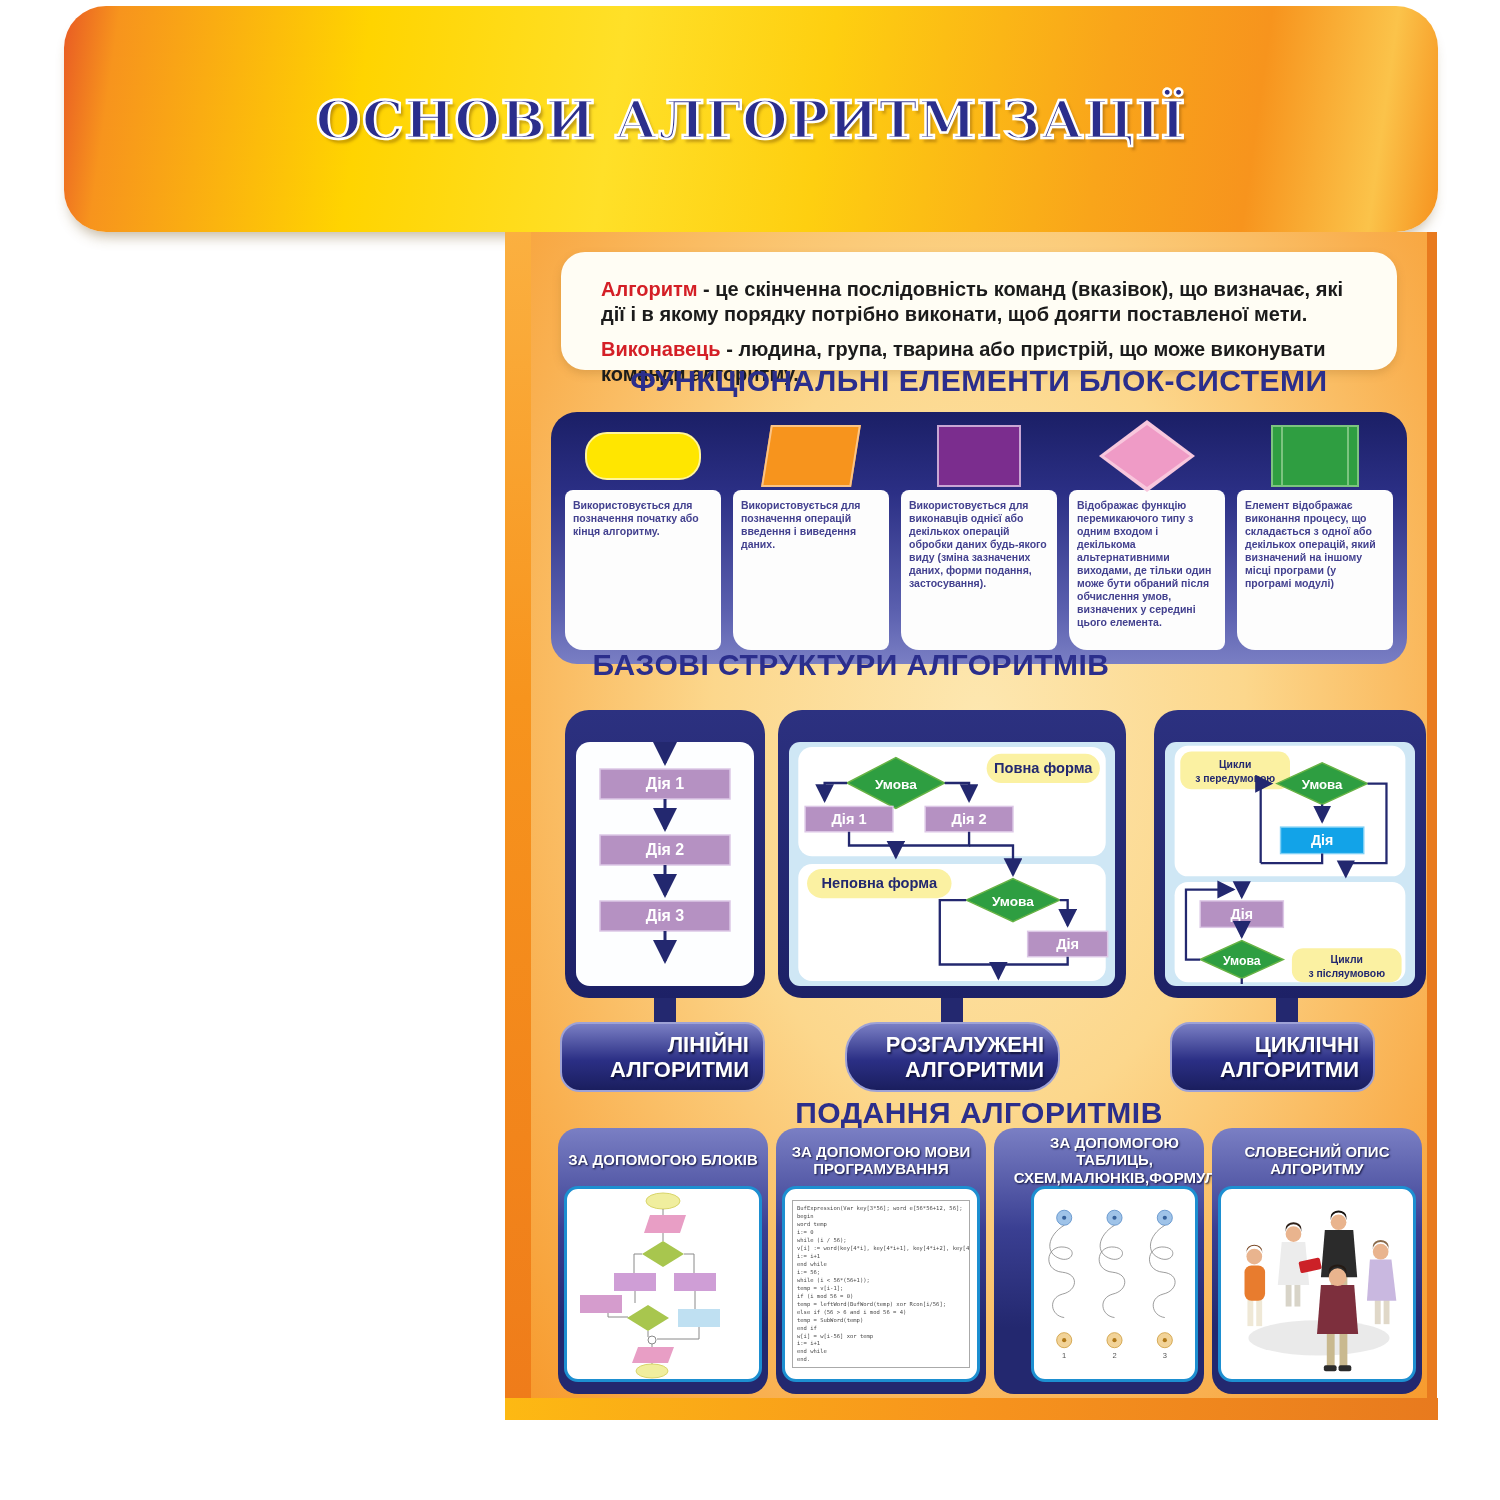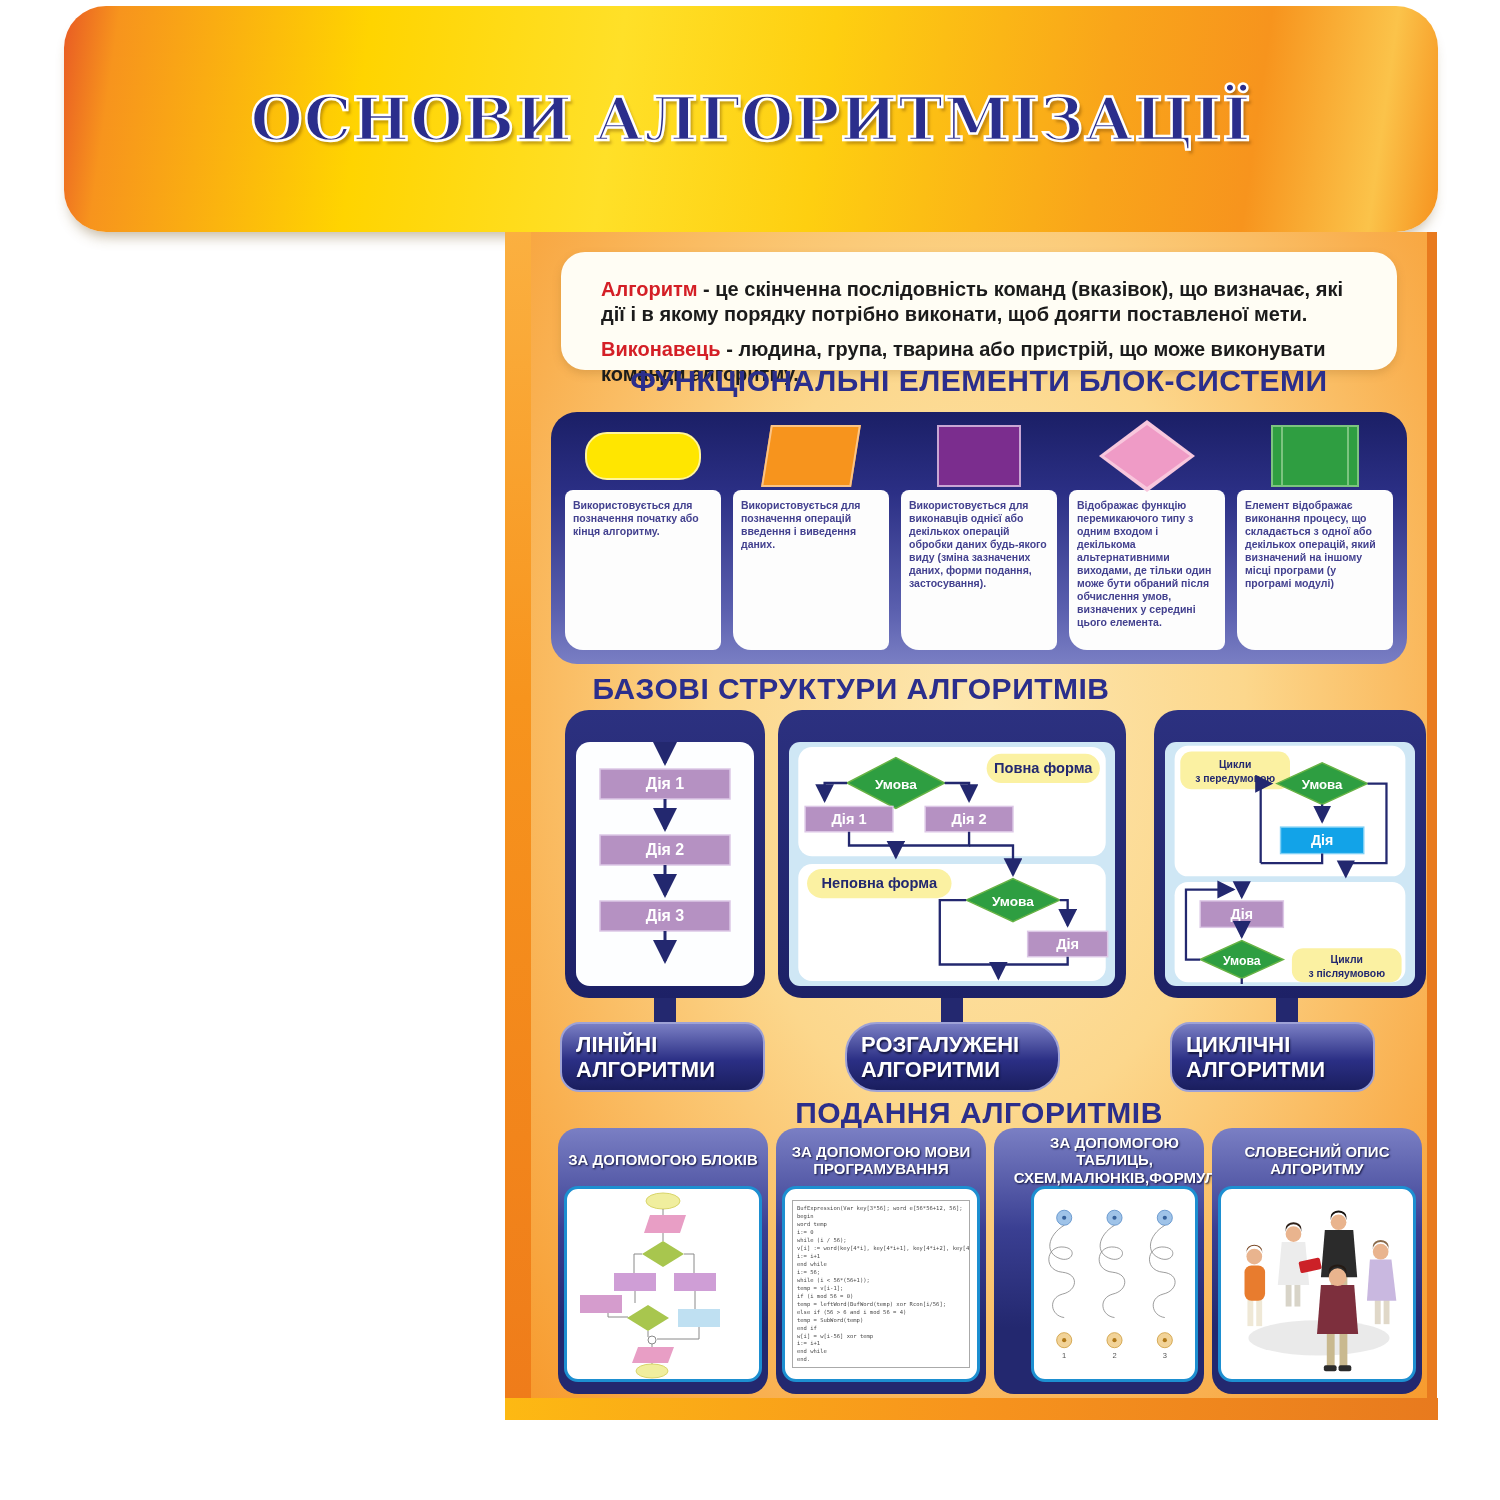--- a/index.html
+++ b/index.html
@@ -4,21 +4,21 @@
 <style>
   html,body{margin:0;padding:0;background:#fff;}
   .stage{position:relative;width:1500px;height:1500px;background:#ffffff;overflow:hidden;
          font-family:"Liberation Sans", sans-serif;}
 
   
   .banner{position:absolute;left:64px;top:6px;width:1374px;height:226px;border-radius:42px;
     background:linear-gradient(98deg,#e85a24 0%,#f7941d 4%,#ffd400 22%,#ffe028 40%,#fecf10 55%,#f9a51a 75%,#f7941d 86%,#fbc34a 95%,#f6921e 100%);
     display:flex;align-items:center;justify-content:center;
     box-shadow:0 10px 14px -6px rgba(120,90,40,.45);}
-  .banner-title{font-family:"DejaVu Serif", serif;font-weight:bold;font-size:60px;letter-spacing:1px;
+  .banner-title{font-family:"DejaVu Serif", serif;font-weight:bold;font-size:52px;letter-spacing:1px;
     color:#2b2e8c;-webkit-text-stroke:2.5px #ffffff;text-shadow:3px 4px 3px rgba(90,50,0,.35);white-space:nowrap;}
 
   
   .side-stripe{position:absolute;left:505px;top:232px;width:26px;height:1166px;
     background:linear-gradient(180deg,#fbb040,#f7941d 40%,#ef7c1a);}
   .bottom-band{position:absolute;left:505px;top:1398px;width:933px;height:22px;
     background:linear-gradient(90deg,#fdb913,#f7941d 50%,#e87a1e);}
   .main-panel{position:absolute;left:531px;top:232px;width:896px;height:1166px;
     border-right:10px solid #e87a1e;
     background:radial-gradient(ellipse at 50% 42%,#fde7b0 0%,#fcd78c 42%,#f9b050 78%,#f79b2e 100%);}
@@ -27,21 +27,21 @@
   .defs-box{position:absolute;left:30px;top:20px;width:836px;height:118px;border-radius:24px;
     background:#fffdf4;box-shadow:0 4px 8px rgba(150,100,30,.25);
     padding:25px 40px;box-sizing:border-box;}
   .defs-box p{margin:0 0 10px 0;font-size:20px;font-weight:bold;color:#1b1b1b;line-height:1.25;}
   .term{color:#d41f26;}
 
   
   .sec-title{position:absolute;width:100%;text-align:center;font-size:30px;font-weight:bold;
     color:#2b2e8c;letter-spacing:.5px;}
   .t1{top:132px;}
-  .t2{top:440px;left:0;width:640px;}
+  .t2{top:416px;left:0;width:640px;}
   .t3{top:864px;}
 
   
   .blue-band{position:absolute;left:20px;top:180px;width:856px;height:252px;border-radius:26px;
     background:linear-gradient(180deg,#1b1f66 0%,#2b2f85 32%,#5a5fae 78%,#7a7fc4 100%);
     display:flex;gap:12px;padding:10px 14px 14px 14px;box-sizing:border-box;}
   .elem-col{flex:1;display:flex;flex-direction:column;align-items:center;}
   .shape-area{height:68px;display:flex;align-items:center;justify-content:center;}
   .elem-card{width:100%;flex:1;background:#fdfdfd;border-radius:8px 8px 8px 18px;
     padding:9px 8px;box-sizing:border-box;font-size:10.5px;font-weight:bold;color:#43418f;line-height:1.24;}
@@ -64,21 +64,21 @@
   .struct-inner{width:100%;height:100%;border-radius:14px;overflow:hidden;}
   .innerA{background:#fdfeff;}
   .innerB,.innerC{background:#cfe7f5;border-radius:11px;}
   .struct-inner svg{display:block;width:100%;height:100%;}
 
   .stem{position:absolute;top:766px;width:22px;height:26px;background:#23286f;}
   .stemA{left:123px;} .stemB{left:410px;} .stemC{left:745px;}
 
   .algo-btn{position:absolute;top:790px;height:70px;border-radius:20px;
     background:linear-gradient(180deg,#7a7fc4,#2b2f85 55%,#1a1e5e);
-    border:2px solid #9ea2d6;display:flex;align-items:center;justify-content:center;text-align:left;
+    border:2px solid #9ea2d6;display:flex;align-items:center;justify-content:center;text-align:right;
     color:#fff;font-weight:bold;font-size:22px;line-height:1.15;text-shadow:1px 2px 2px #10123a;
     box-sizing:border-box;padding:20px 14px;}
   .btnA{left:29px;width:205px;}
   .btnB{left:314px;width:215px;border-radius:32px;}
   .btnC{left:639px;width:205px;}
 
   
   .rep-panel{position:absolute;top:896px;width:210px;height:266px;border-radius:20px;
     background:linear-gradient(180deg,#7a7fc4 0%,#3a3f92 38%,#23286f 75%);
     padding:6px;box-sizing:border-box;}

